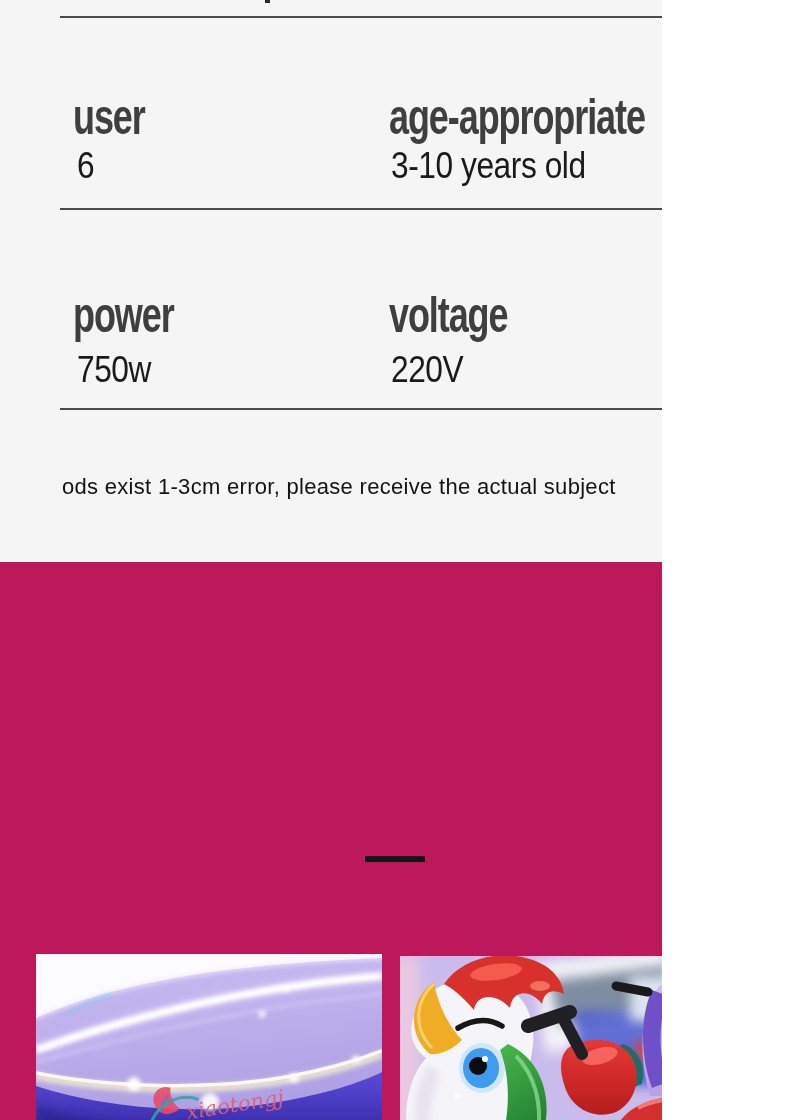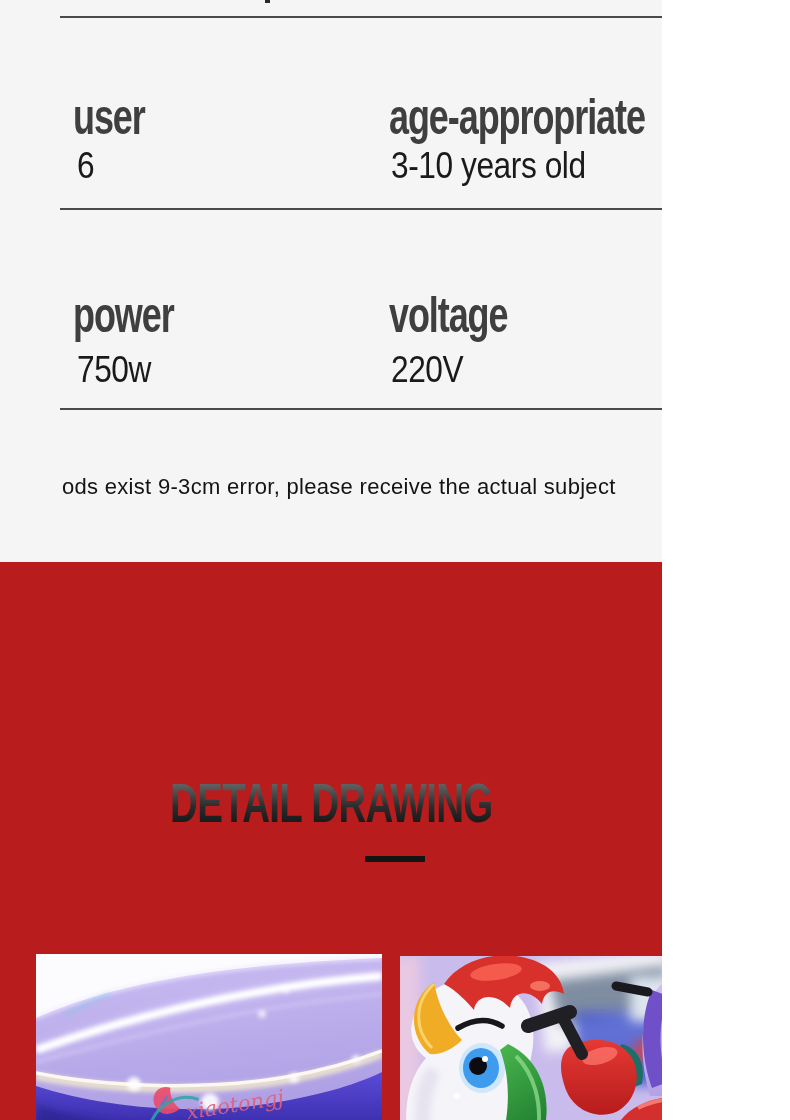--- a/index.html
+++ b/index.html
@@ -1,18 +1,18 @@
 <!DOCTYPE html>
 <html><head>
 <meta charset="utf-8">
 <style>
   html,body{margin:0;padding:0;}
   body{width:790px;height:1120px;overflow:hidden;background:#ffffff;
        font-family:"Liberation Sans", sans-serif;}
-  .canvas{position:relative;width:662px;height:1120px;background:#b91c1c;overflow:hidden;}
+  .canvas{position:relative;width:662px;height:1120px;background:#be185d;overflow:hidden;}
 
   
   .spec-section{position:absolute;left:0;top:0;width:790px;height:562px;background:#f5f5f6;}
   .fragment{position:absolute;left:265px;top:0;width:5px;height:3px;background:#2a2a2a;}
   .rule{position:absolute;left:60px;width:671px;height:2px;background:#4a4a4a;}
   .rule.r1{top:16px;}
   .rule.r2{top:208px;}
   .rule.r3{top:408px;}
 
   .spec-label{position:absolute;font-weight:700;font-size:50px;line-height:1;
@@ -66,27 +66,24 @@
     <div class="rule r2"></div>
 
     <div class="spec-label r2l">power</div>
     <div class="spec-label r2r">voltage</div>
     <div class="spec-value r2l">750w</div>
     <div class="spec-value r2r">220V</div>
 
     <div class="rule r3"></div>
 
     <div class="note">
-      <div>ods exist 9-3cm error, please receive the actual subject</div>
+      <div>ods exist 1-3cm error, please receive the actual subject</div>
     </div>
   </div>
 
-  <div class="detail-title">
-    <span>DETAIL DRAWING</span>
-  </div>
   <div class="title-dash"></div>
 
   <div class="photo left">
     <svg width="346" height="200" viewBox="0 0 346 200" xmlns="http://www.w3.org/2000/svg">
       <defs>
         <linearGradient id="blueDeep" x1="0" y1="0" x2="0" y2="1">
           <stop offset="0" stop-color="#5b4bd8"></stop>
             <stop offset="1" stop-color="#2a2096"></stop>
         </linearGradient>
         <linearGradient id="lav" x1="0" y1="0" x2="0.2" y2="1">

